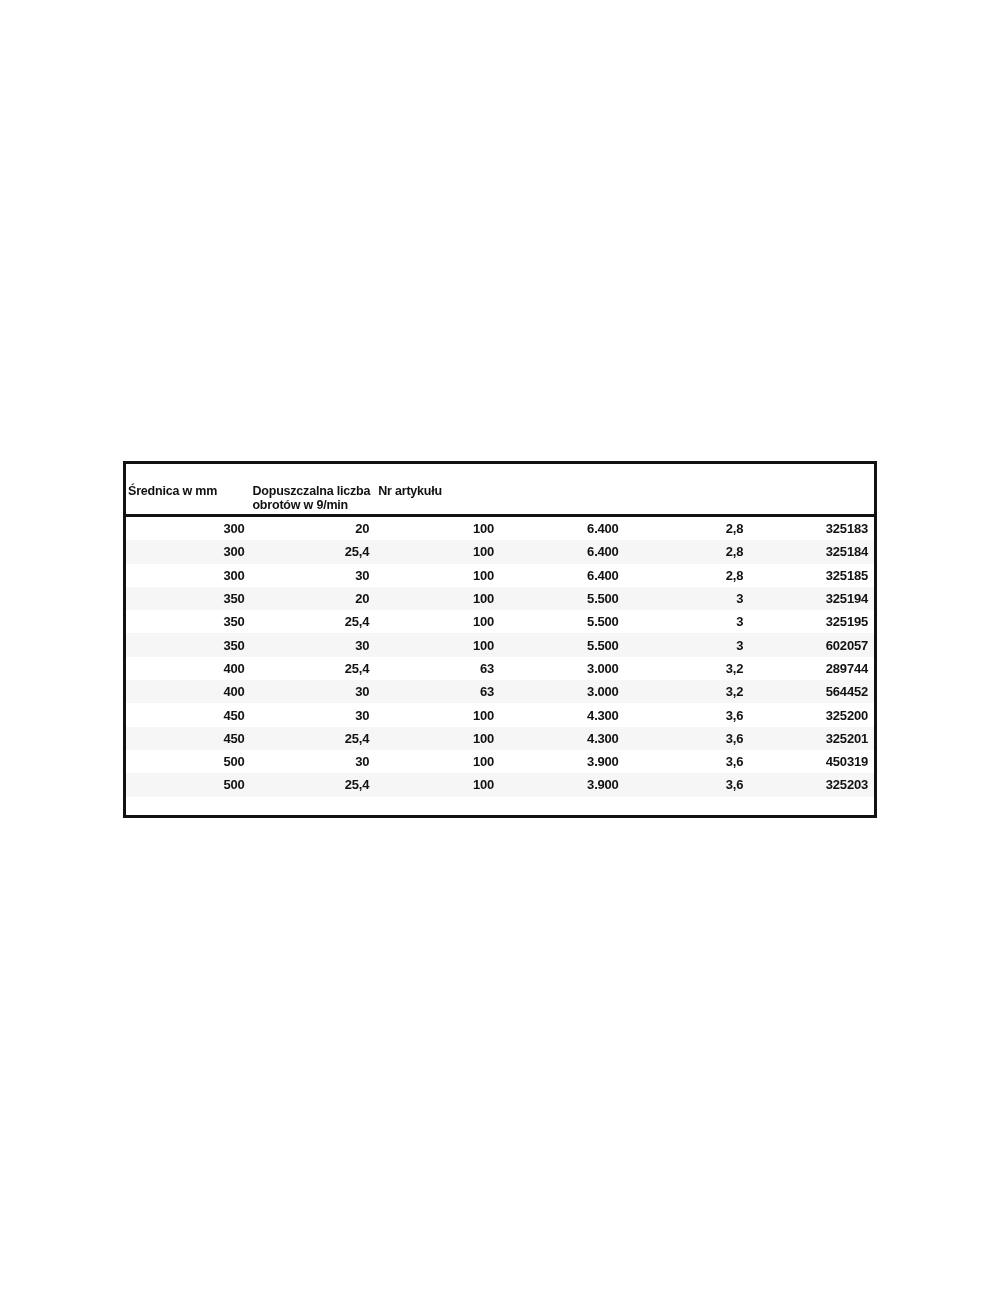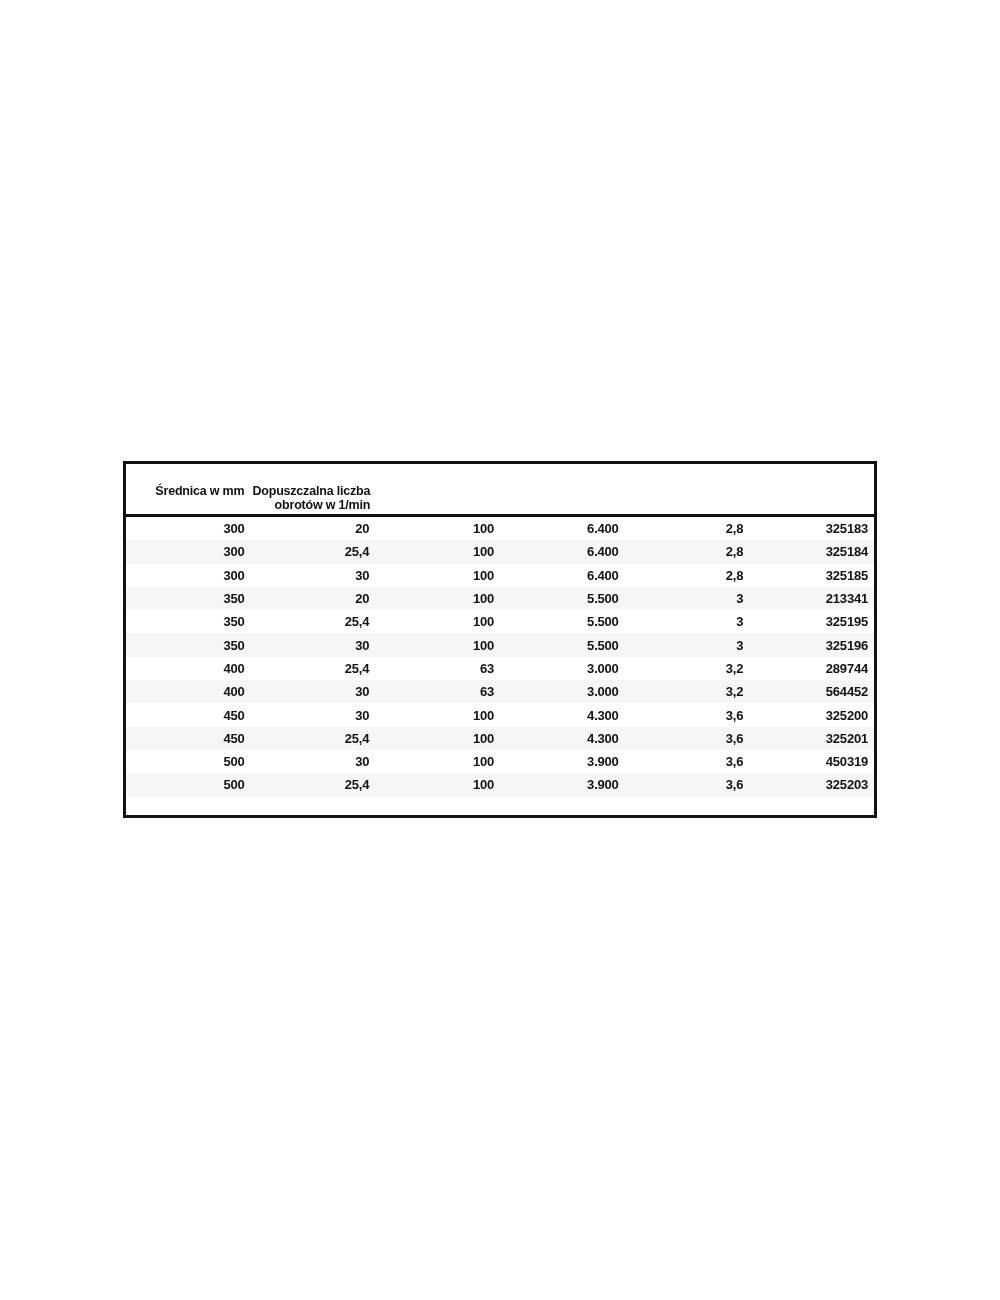--- a/index.html
+++ b/index.html
@@ -36,21 +36,21 @@
   .thead {
     display: grid;
     grid-template-columns: repeat(6, 1fr);
     height: 53px;
     flex: 0 0 53px;
     border-bottom: 3px solid var(--ink);
     background: #ffffff;
   }
   .th {
     padding: 21px 6px 4px 2px;
-    text-align: right;
+    text-align: left;
     font-weight: bold;
     font-size: 12.5px;
     line-height: 13.5px;
     letter-spacing: -0.2px;
     white-space: nowrap;
   }
   .tbody {
     flex: 1 1 auto;
     display: flex;
     flex-direction: column;
@@ -82,21 +82,24 @@
 <body>
 
 <div class="page">
   <div class="spec-table">
     <div class="thead">
         <div class="th">
           <div>Średnica w mm</div>
         </div>
         <div class="th">
           <div>Dopuszczalna liczba</div>
-          <div>obrotów w 1/min</div>
+          <div>obrotów w 9/min</div>
+        </div>
+        <div class="th">
+          <div>Nr artykułu</div>
         </div>
       </div>
     <div class="tbody">
         <div class="tr">
           <div class="td">300</div>
           <div class="td">20</div>
           <div class="td">100</div>
           <div class="td">6.400</div>
           <div class="td">2,8</div>
           <div class="td">325183</div>
@@ -116,37 +119,37 @@
           <div class="td">6.400</div>
           <div class="td">2,8</div>
           <div class="td">325185</div>
         </div>
         <div class="tr alt">
           <div class="td">350</div>
           <div class="td">20</div>
           <div class="td">100</div>
           <div class="td">5.500</div>
           <div class="td">3</div>
-          <div class="td">213341</div>
+          <div class="td">325194</div>
         </div>
         <div class="tr">
           <div class="td">350</div>
           <div class="td">25,4</div>
           <div class="td">100</div>
           <div class="td">5.500</div>
           <div class="td">3</div>
           <div class="td">325195</div>
         </div>
         <div class="tr alt">
           <div class="td">350</div>
           <div class="td">30</div>
           <div class="td">100</div>
           <div class="td">5.500</div>
           <div class="td">3</div>
-          <div class="td">325196</div>
+          <div class="td">602057</div>
         </div>
         <div class="tr">
           <div class="td">400</div>
           <div class="td">25,4</div>
           <div class="td">63</div>
           <div class="td">3.000</div>
           <div class="td">3,2</div>
           <div class="td">289744</div>
         </div>
         <div class="tr alt">

